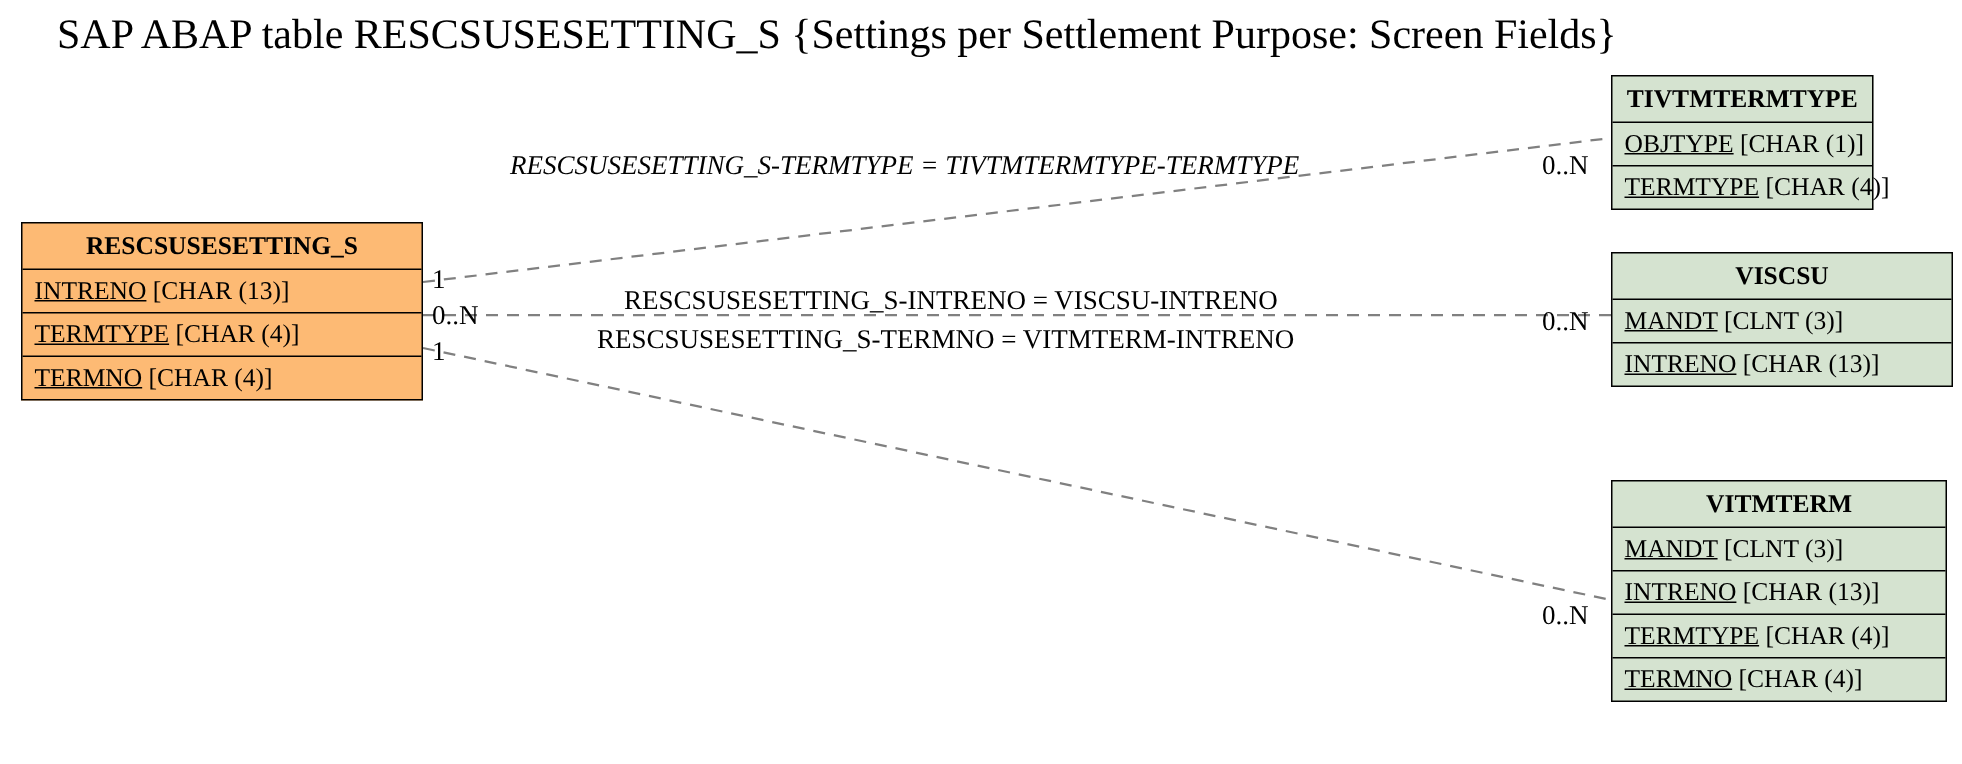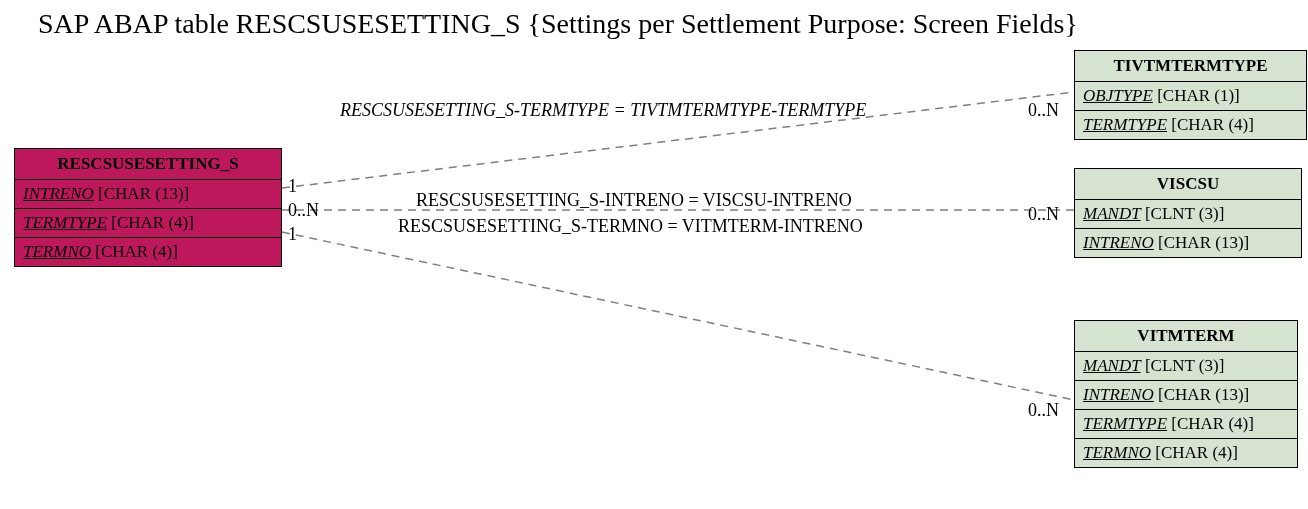--- a/index.html
+++ b/index.html
@@ -37,23 +37,23 @@
     white-space: nowrap;
   }
   .entity .row {
     padding: 4px 8px;
     border-bottom: 1px solid #000;
     white-space: nowrap;
   }
   .entity .row:last-child {
     border-bottom: none;
   }
-  .entity .fname { font-style: italic; text-decoration: underline; }
+  .entity .fname { text-decoration: underline; }
   .entity .ftype { font-style: normal; }
-  .orange { background: #be185d; }
+  .orange { background: #fdba74; }
   .green  { background: #d5e3d0; }
 
   svg.edges {
     position: absolute;
     left: 0; top: 0;
     width: 1308px; height: 509px;
     pointer-events: none;
   }
   .edge-label, .card-label {
     position: absolute;
@@ -84,21 +84,21 @@
     <div class="row">
       <span class="fname">TERMTYPE</span>
       <span class="ftype">[CHAR (4)]</span>
     </div>
     <div class="row">
       <span class="fname">TERMNO</span>
       <span class="ftype">[CHAR (4)]</span>
     </div>
   </div>
 
-  <div class="entity green" style="left:1074px; top:50px; width:233px;">
+  <div class="entity green" style="left:1074px; top:50px; width:175px;">
     <div class="hdr">TIVTMTERMTYPE</div>
     <div class="row">
       <span class="fname">OBJTYPE</span>
       <span class="ftype">[CHAR (1)]</span>
     </div>
     <div class="row">
       <span class="fname">TERMTYPE</span>
       <span class="ftype">[CHAR (4)]</span>
     </div>
   </div>

